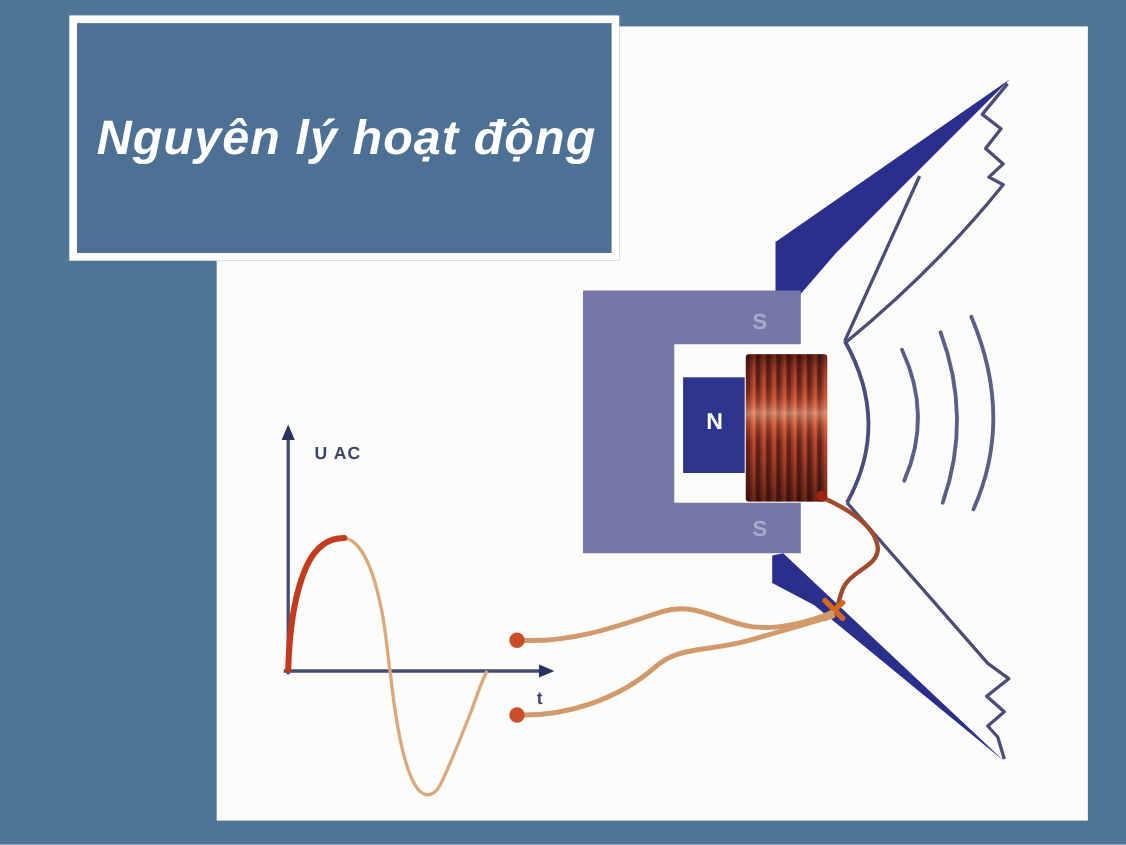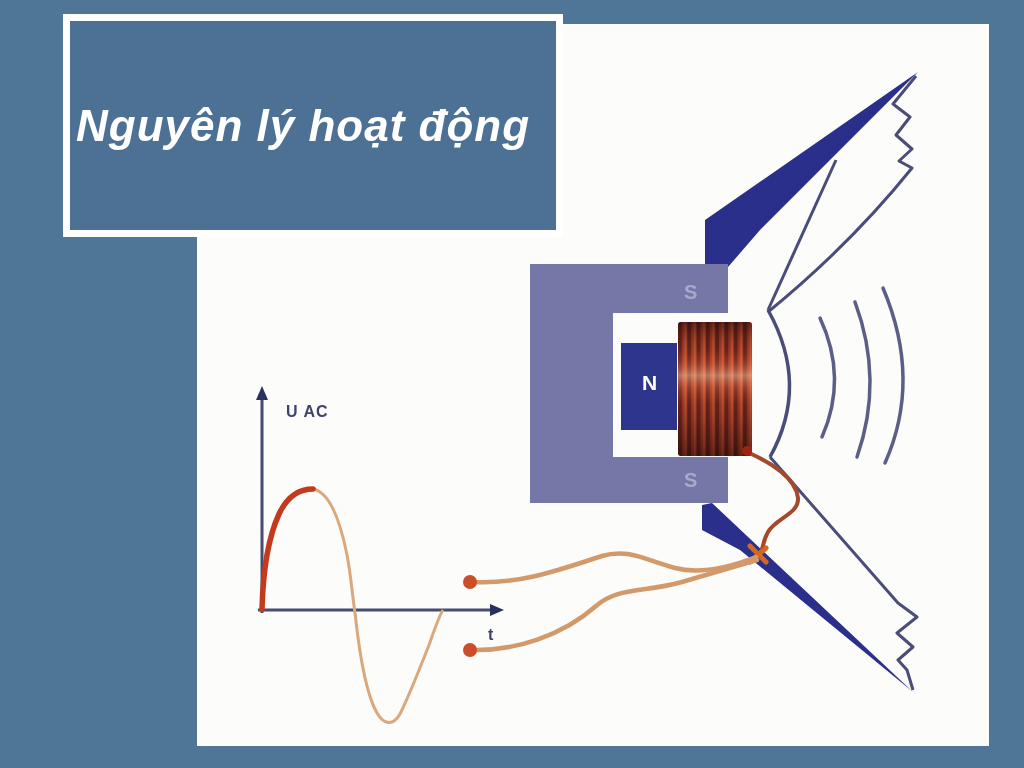--- a/index.html
+++ b/index.html
@@ -12,21 +12,21 @@
   }
   .diagram-svg{position:absolute;left:0;top:0;}
   .title-box{
     position:absolute;
     left:63px;top:14px;
     width:500px;height:223px;
     box-sizing:border-box;
     border:7px solid #ffffff;
     background:#4c7194;
     display:flex;align-items:center;
-    padding-left:6px;
+    padding-left:18px;
     z-index:5;
   }
   .title-text{
     color:#ffffff;
     font-size:44px;
     font-weight:700;
     font-style:italic;
     letter-spacing:1px;
     white-space:nowrap;
   }

